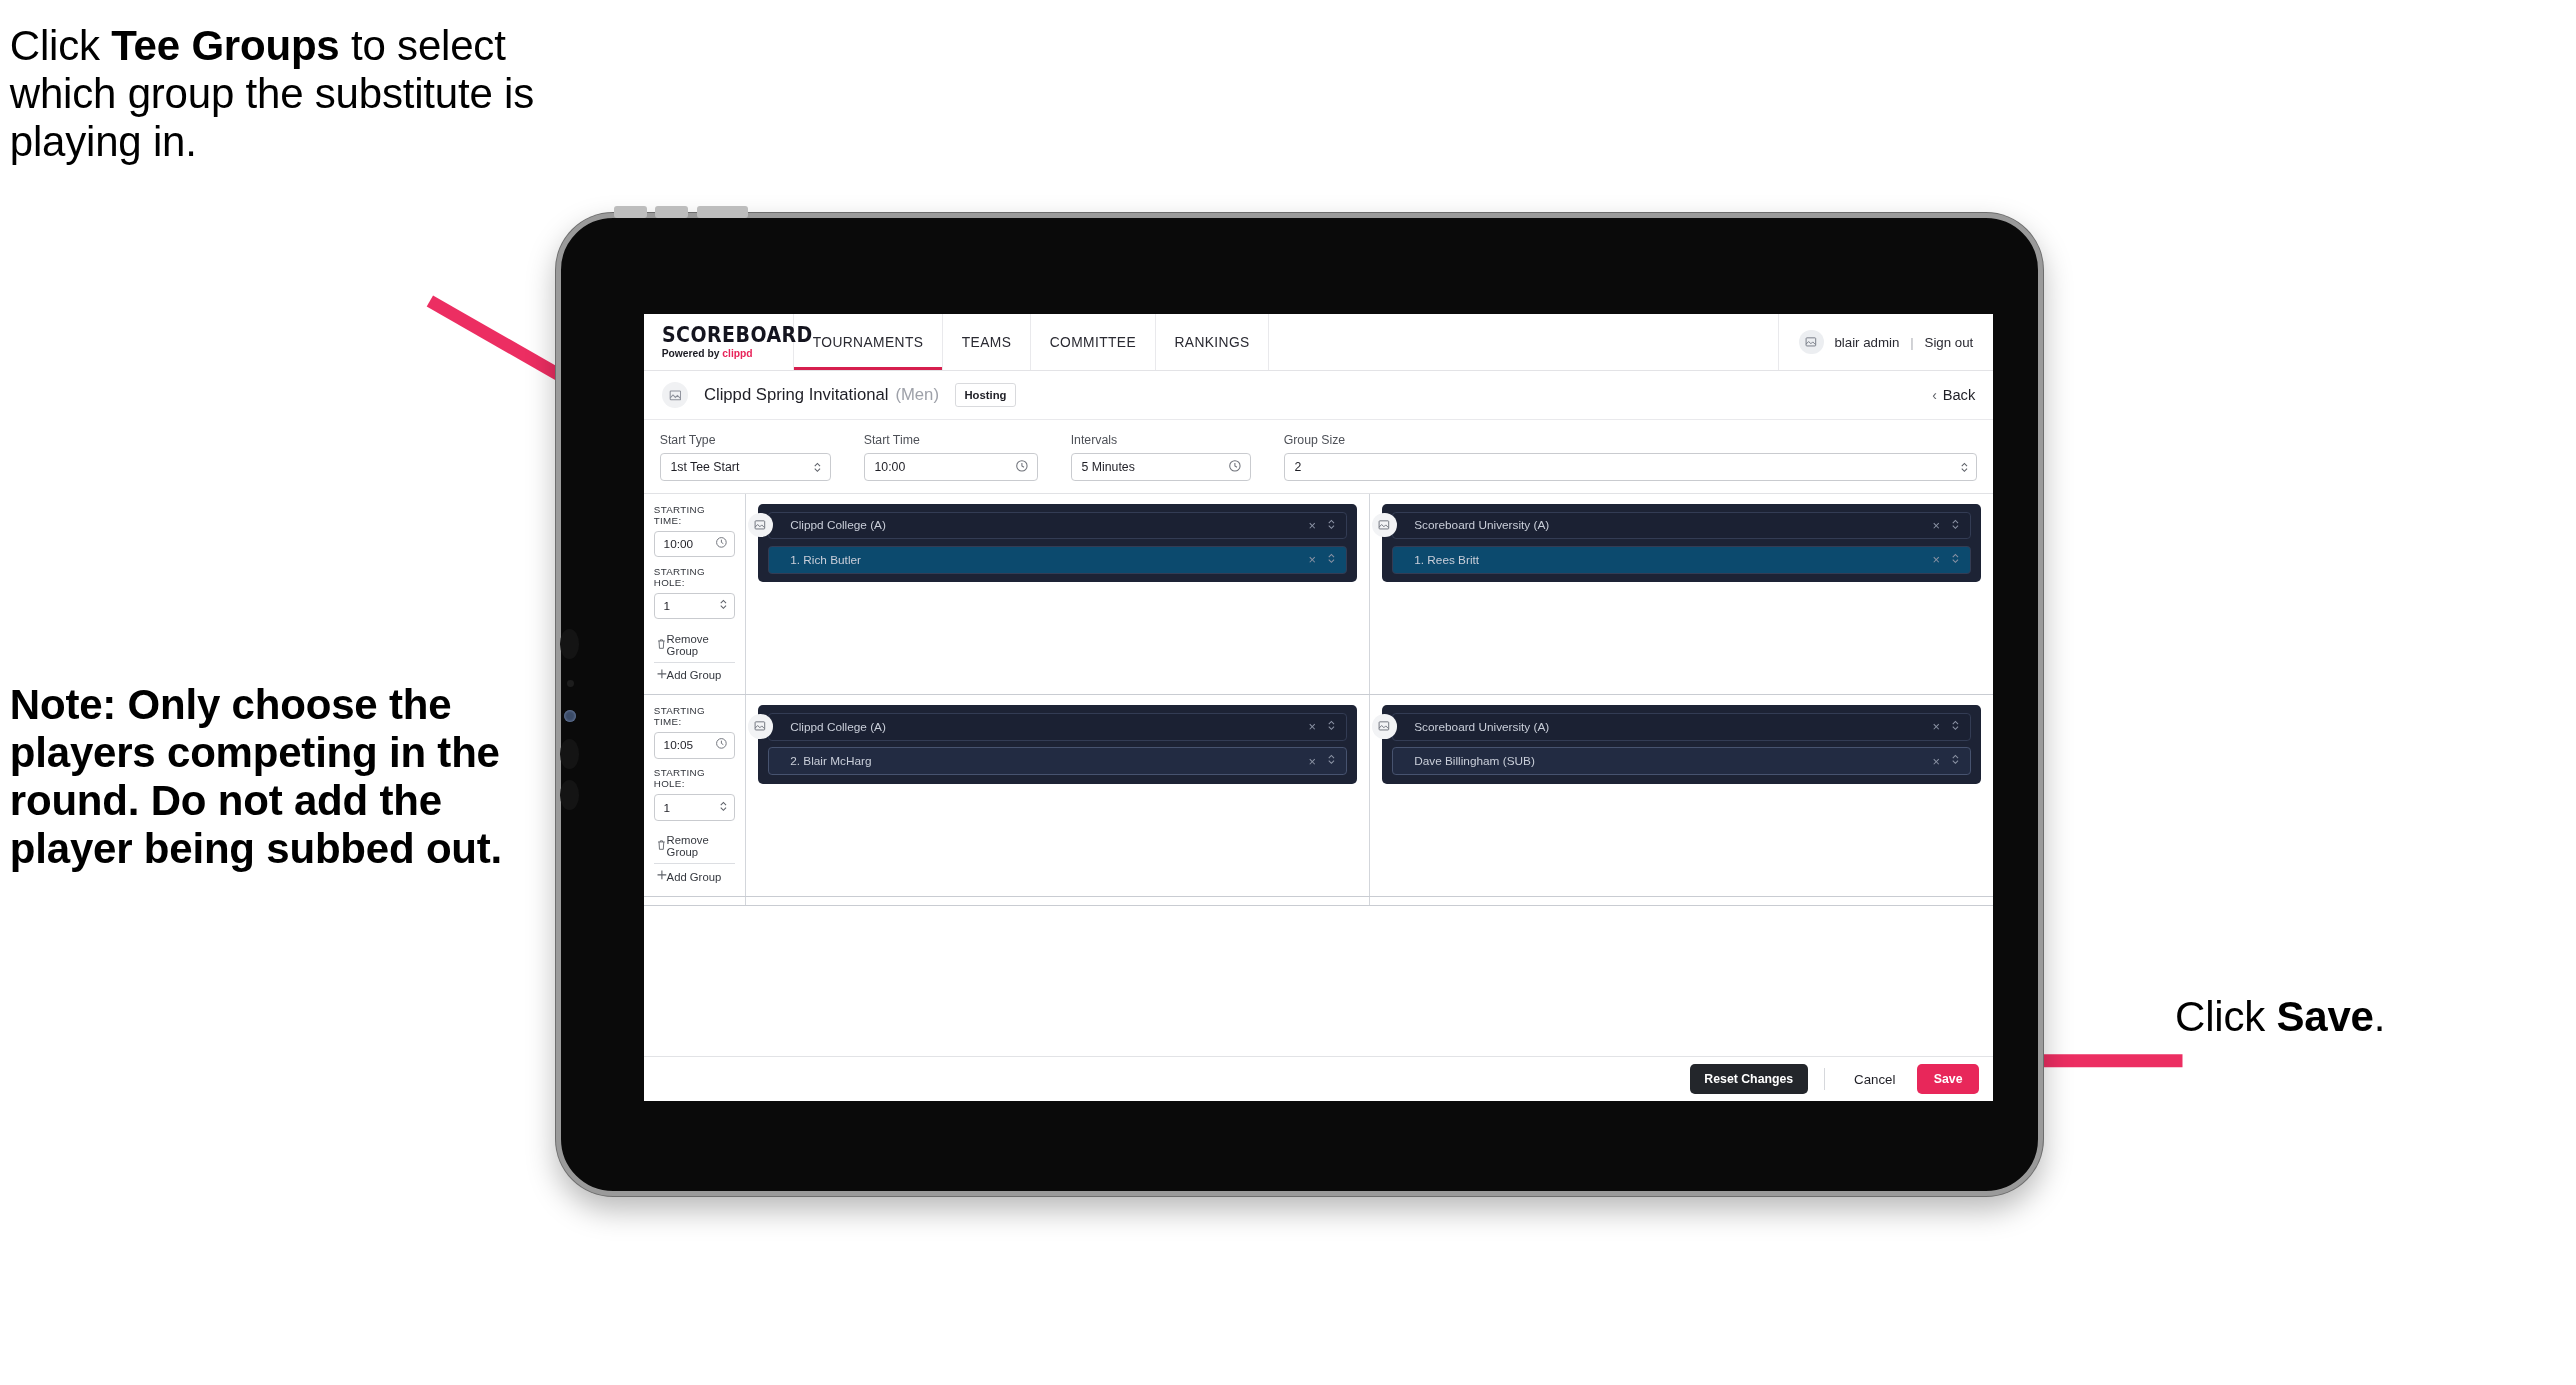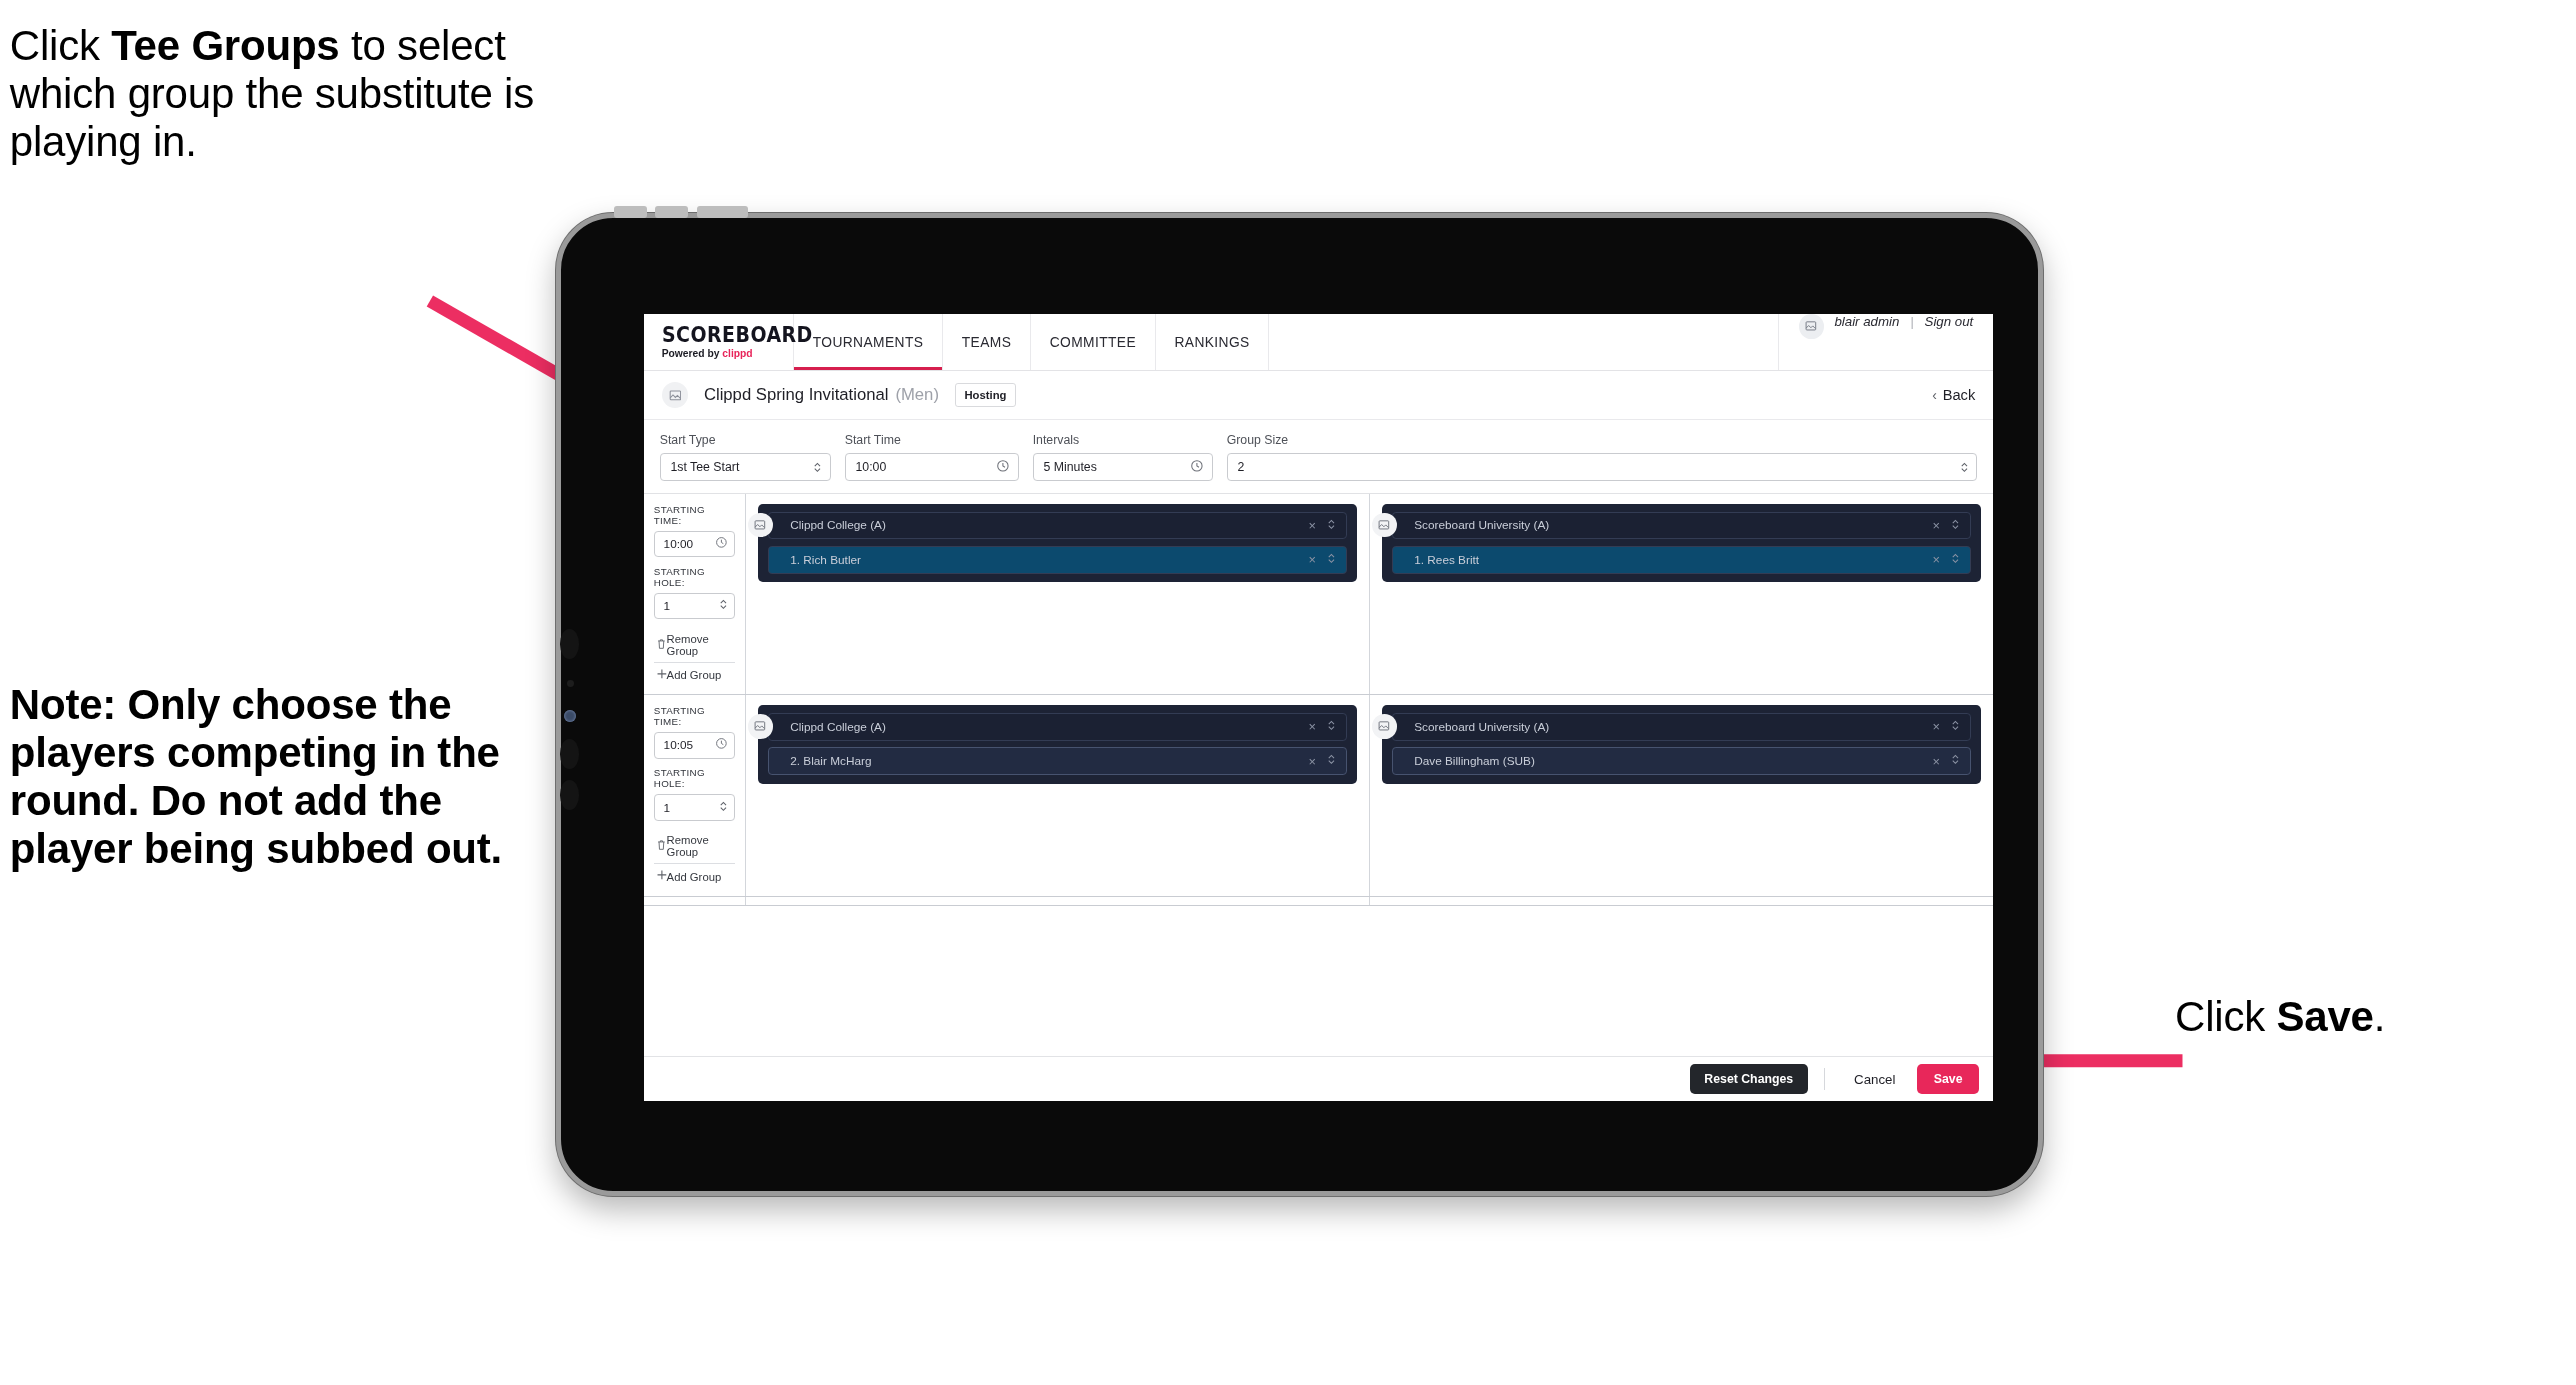--- a/index.html
+++ b/index.html
@@ -85,21 +85,21 @@
     display: flex; align-items: center; padding: 0 18.7px;
     font-size: 13.8px; letter-spacing: 0.4px; color: #2a2a32;
     border-right: 1px solid #e9e9ec;
     position: relative; cursor: pointer; white-space: nowrap;
   }
   .navtab.active::after {
     content:""; position:absolute; left:0; right:0; bottom:0; height:2.9px; background:#d61f4e;
   }
   #nav-spacer { flex: 1 1 auto; border-right: 1px solid #e9e9ec; }
   #nav-user {
-    display: flex; align-items: flex-start; gap: 10.8px; padding: 0 19.7px; font-size: 13.3px; color: #2a2a32; font-style: italic;
+    display: flex; align-items: center; gap: 10.8px; padding: 0 19.7px; font-size: 13.3px; color: #2a2a32;
   }
   .avatar {
     width: 24.6px; height: 24.6px; border-radius: 50%; background: #eceef1;
     display: flex; align-items: center; justify-content: center; color: #757a85; font-size: 11.8px;
   }
   #nav-user .sep { color: #aeb0b6; }
   #sign-out { cursor: pointer; }
 
   
   #crumb {
@@ -113,21 +113,21 @@
   #hosting-badge {
     margin-left: 15.7px; border: 1px solid #d9dadd; border-radius: 2.9px;
     padding: 4.9px 8.8px; font-size: 11.3px; font-weight: 700; color: #1f1f26; background:#fff;
   }
   #crumb-spacer { flex: 1; }
   #back-btn { font-size: 14.7px; color: #1f1f26; display:flex; align-items:center; gap:5.9px; cursor:pointer; }
   #back-btn .chev { font-size: 13.8px; color:#5c5f66; }
 
   
   #settings-row {
-    display: flex; gap: 14px; padding: 12.8px 15.7px 11.8px 15.7px; background:#fff;
+    display: flex; gap: 33px; padding: 12.8px 15.7px 11.8px 15.7px; background:#fff;
   }
   .field { display: flex; flex-direction: column; }
   .field.w1 { flex: 0 0 171px; }
   .field.w2 { flex: 0 0 174px; }
   .field.w3 { flex: 0 0 180px; }
   .field.w4 { flex: 1 1 auto; }
   .field label { font-size: 12.3px; color: #4e5158; margin-bottom: 5.9px; }
   .ctrl {
     height: 28.5px; border: 1px solid #c9cbcf; border-radius: 3.9px; background: #fff;
     display: flex; align-items: center; padding: 0 7.9px 0 9.8px; font-size: 12.3px; color: #1f1f26;

